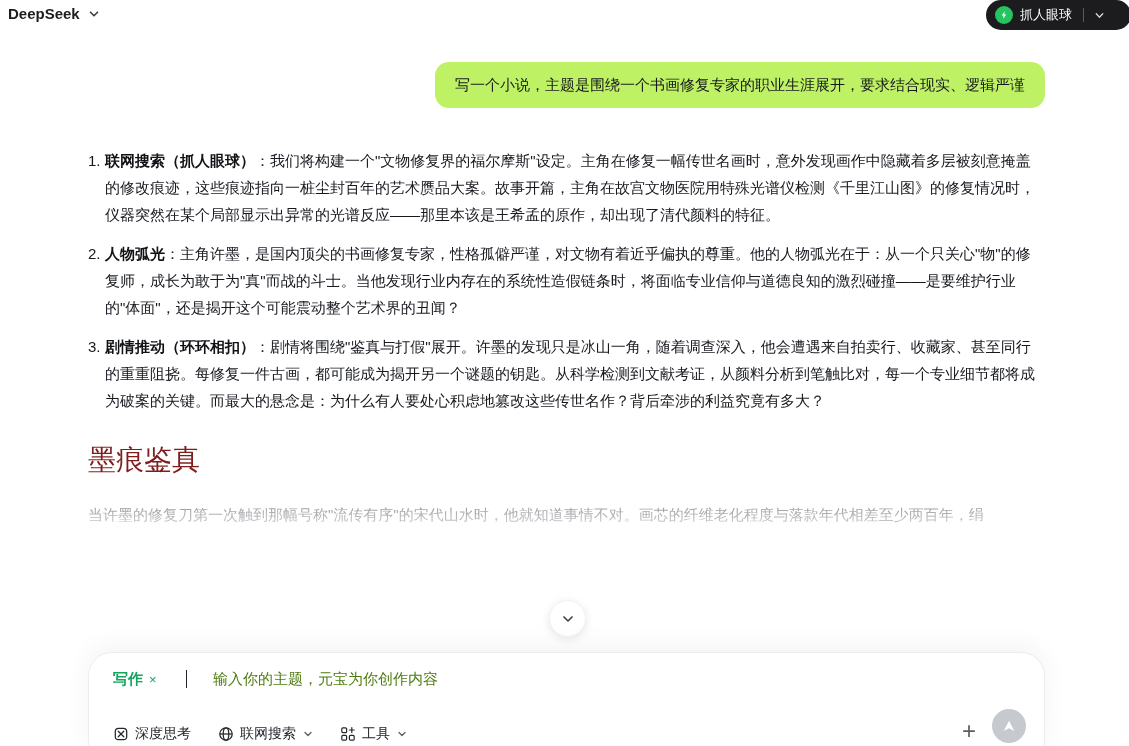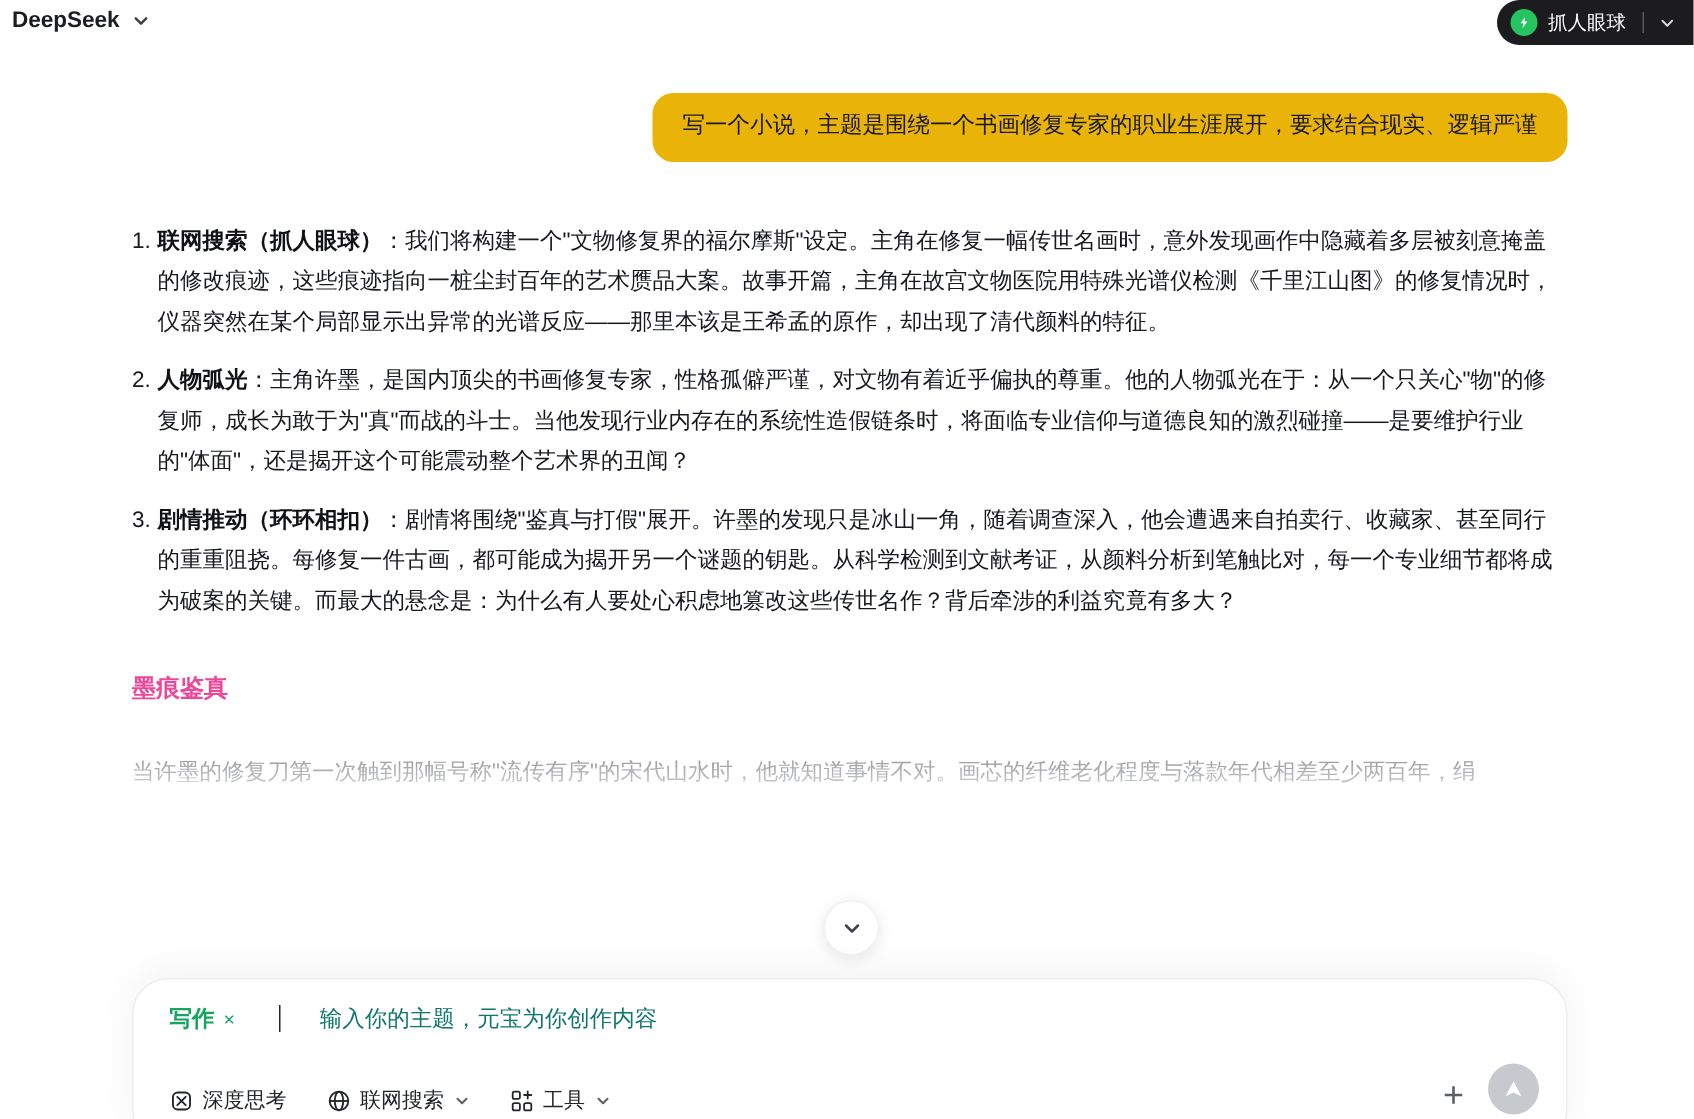--- a/index.html
+++ b/index.html
@@ -2,52 +2,52 @@
 <html><head>
 <meta charset="utf-8">
 <style>
   * { margin:0; padding:0; box-sizing:border-box; }
   html,body { width:1129px; height:746px; }
   body {
     position:relative; overflow:hidden; background:#ffffff;
     font-family:"Liberation Sans", sans-serif; color:#17191f;
   }
   
-  .topbar { position:absolute; top:0; left:0; right:0; height:32px; z-index:30;padding-left:36px; }
+  .topbar { position:absolute; top:0; left:0; right:12px; height:32px; z-index:30;padding-left:36px; }
   .model-selector {
     position:absolute; left:8px; top:5px; display:flex; align-items:center; gap:8px;
     font-size:15px; font-weight:700; color:#1b1d21; cursor:pointer;
   }
   .model-selector svg { color:#3c4043; }
   .install-pill {
     position:absolute; right:-14px; top:0; width:145px; height:30px;
     background:#1c1c1e; border-radius:16px; display:flex; align-items:center;
     padding:0 10px 0 9px; gap:7px; color:#ffffff; font-size:13px; cursor:pointer;
   }
   .logo-circle {
     width:18px; height:18px; border-radius:50%; background:#25c461;
     display:flex; align-items:center; justify-content:center; flex:none;
   }
   .pill-divider { width:1px; height:14px; background:rgba(255,255,255,.28); margin-left:4px; }
   .install-pill .chev { color:#d4d4d6; margin-left:3px; }
   
   .chat-col { position:absolute; left:88px; top:62px; width:957px; }
   .user-bubble {
     margin-left:auto; width:fit-content; max-width:720px;
-    background:#eab308; border-radius:14px; padding:13px 20px;
-    font-size:15px; line-height:20px; color:#16181d;font-family:Liberation Mono, monospace;
+    background:#bef264; border-radius:14px; padding:13px 20px;
+    font-size:15px; line-height:20px; color:#16181d;
   }
   .assistant { margin-top:39px; }
   .assistant p.intro { font-size:15px; line-height:27px; color:#17191f; }
   .num-list { margin-top:22px; }
   .list-item { display:flex; margin-bottom:12px; font-size:15px; line-height:27px; }
   .list-item .num { flex:none; width:17px; }
   .list-item .item-body { flex:1; }
   .b { font-weight:700; color:#101216; }
-  .doc-title { margin-top:31px; font-size:16px; line-height:30px; font-weight:700; color:#ec4899; }
+  .doc-title { margin-top:31px; font-size:28px; line-height:30px; font-weight:400; color:#7f1d1d; }
   .section-title { margin-top:33px; font-size:17px; line-height:22px; font-weight:700; color:#101216; }
   .faded-p {
     margin-top:26px; font-size:15px; line-height:27px; height:27px; overflow:hidden;
     color:#3e434b; opacity:.62; white-space:nowrap;
     -webkit-mask-image:linear-gradient(to bottom, rgba(0,0,0,.9) 10%, rgba(0,0,0,.35) 100%);
             mask-image:linear-gradient(to bottom, rgba(0,0,0,.9) 10%, rgba(0,0,0,.35) 100%);
   }
   
   .scroll-btn {
     position:absolute; left:549px; top:600px; width:37px; height:37px; z-index:20;
@@ -62,21 +62,21 @@
     box-shadow:0 -6px 26px rgba(0,0,0,.05);
   }
   .input-row {
     position:absolute; left:24px; right:24px; top:14px; height:24px;
     display:flex; align-items:center; font-size:15px;gap:24px;
   }
   .writing-tag { display:flex; align-items:center; cursor:pointer; }
   .tag-label { color:#16a45f; font-weight:700; }
   .tag-close { color:#16a45f; font-size:13px; margin:1px 5px 0 6px; cursor:pointer; }
   .caret { width:1.5px; height:18px; background:#1f2329; margin-right:2px; }
-  .placeholder { color:#0f766e; }
+  .placeholder { color:#4d7c0f; }
   .tools-row {
     position:absolute; left:24px; right:18px; top:54px; height:36px;
     display:flex; align-items:flex-end; font-size:14px; color:#23262b;
   }
   .tool-btn { display:flex; align-items:center; gap:6px; cursor:pointer; margin-right:27px; }
   .tool-btn .chev { color:#5f6368; margin-left:1px; }
   .flex-spacer { flex:1; }
   .plus-btn {
     font-size:24px; line-height:24px; color:#5b6066; cursor:pointer;
     margin-right:16px; font-weight:400;

